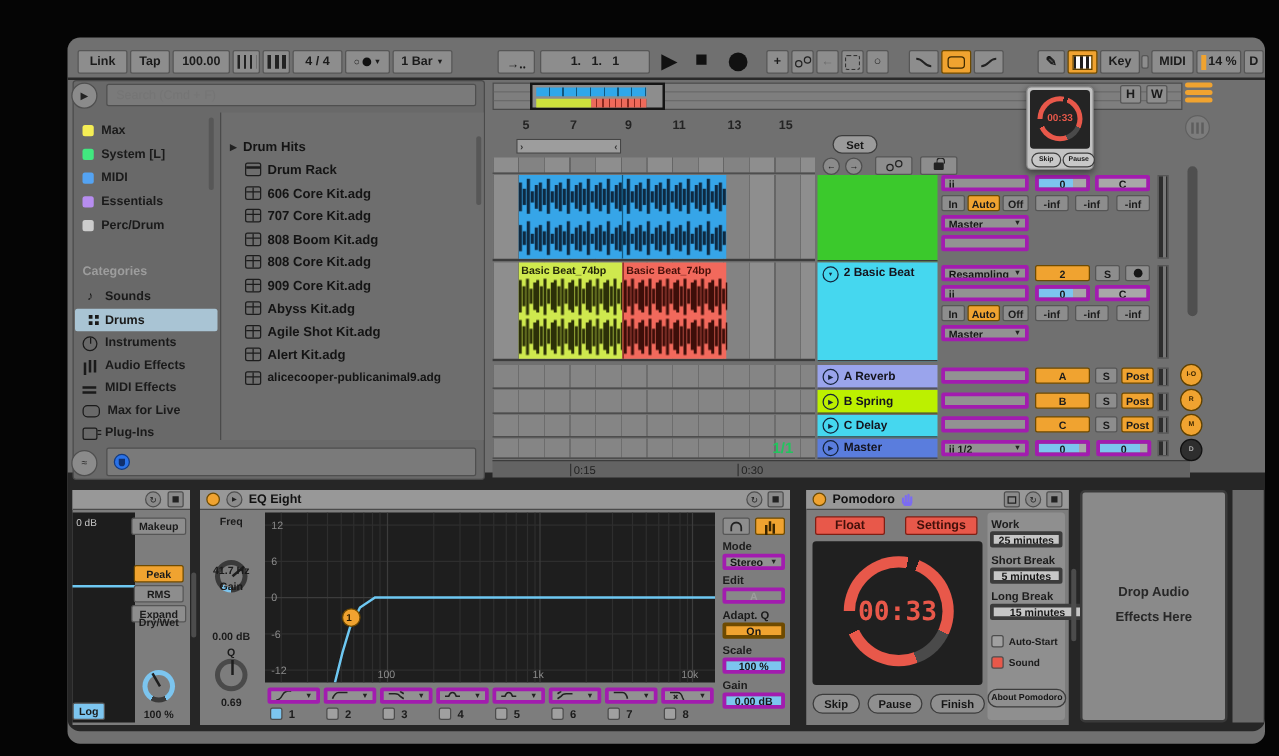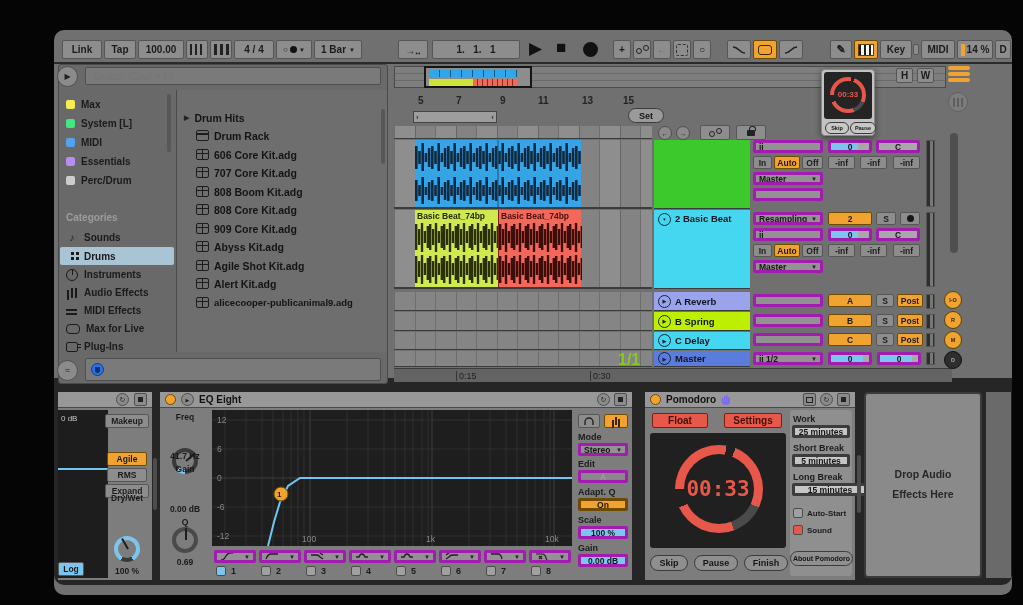--- a/index.html
+++ b/index.html
@@ -319,21 +319,21 @@
     <span class="abs" style="left:144px;top:2px;">11</span>
     <span class="abs" style="left:188px;top:2px;">13</span>
     <span class="abs" style="left:229px;top:2px;">15</span>
   </div>
 
   <div class="abs" style="left:413px;top:111px;width:84px;height:12px;background:#9d9d9d;border:1px solid #454545;display:flex;align-items:center;justify-content:space-between;padding:0 2px;box-sizing:border-box;font-size:8px;color:#333;font-weight:700;">
     <span>›</span>
     <span>‹</span>
   </div>
 
-  <div class="abs pill" style="left:628px;top:108px;width:36px;height:15px;">
+  <div class="abs pill" style="left:666px;top:108px;width:36px;height:15px;">
       <span>Set</span>
     </div>
   <div class="abs ticon" style="left:658px;top:126px;width:14px;height:14px;">
       <span style="font-size:7px;">←</span>
     </div>
   <div class="abs ticon" style="left:676px;top:126px;width:14px;height:14px;">
       <span style="font-size:7px;">→</span>
     </div>
   <div class="abs btn" style="left:700px;top:125px;width:30px;height:15px;">
       <span class="node-icon"></span>
@@ -413,21 +413,21 @@
           </pattern>
         </defs>
       <rect width="83" height="64" fill="url(#wfr)"></rect>
     </svg>
   </div>
 
   <div class="abs retlane" style="left:394px;top:292px;width:258px;height:19px;"></div>
   <div class="abs retlane" style="left:394px;top:312px;width:258px;height:19px;"></div>
   <div class="abs retlane" style="left:394px;top:332px;width:258px;height:18px;"></div>
   <div class="abs retlane" style="left:394px;top:351px;width:258px;height:16px;"></div>
-  <div class="abs" style="left:618px;top:351px;font-size:16px;font-weight:700;color:#84cc16;">1/1</div>
+  <div class="abs" style="left:618px;top:351px;font-size:12px;font-weight:700;color:#22c55e;">1/1</div>
 
   <div class="abs" style="left:394px;top:368px;width:558px;height:14px;background:#636363;border-top:1px solid #3c3c3c;">
     <span class="abs" style="left:62px;top:2px;font-size:9px;color:#222;border-left:1px solid #333;padding-left:2px;">0:15</span>
     <span class="abs" style="left:196px;top:2px;font-size:9px;color:#222;border-left:1px solid #333;padding-left:2px;">0:30</span>
   </div>
 
   <div class="abs hdr" style="left: 654px; top: 140px; width: 96px; height: 69px; background-color: rgb(59, 201, 44);"></div>
   <div class="abs hdr" style="left: 654px; top: 210px; width: 96px; height: 79px; align-items: flex-start; padding-top: 3px; background-color: rgb(69, 215, 239);">
     <span class="pcirc">
         <span style="font-size:4.5px;">▼</span>
@@ -609,21 +609,21 @@
     <span style="position:absolute;left:3px;top:4px;font-size:8px;color:#c9c9c9;">0 dB</span>
     <i style="position:absolute;left:0;right:0;top:58px;height:2px;background:#6ec8f2;"></i>
   </div>
   <div class="abs btn sm" style="left:58px;top:562px;width:26px;height:14px;background:#7cc5ef;">
       <span>Log</span>
     </div>
   <div class="abs btn sm" style="left:105px;top:414px;width:44px;height:14px;">
       <span>Makeup</span>
     </div>
   <div class="abs btn sm orange" style="left:107px;top:452px;width:40px;height:14px;">
-      <span>Agile</span>
+      <span>Peak</span>
     </div>
   <div class="abs btn sm" style="left:107px;top:468px;width:40px;height:14px;">
       <span>RMS</span>
     </div>
   <div class="abs btn sm" style="left:105px;top:484px;width:44px;height:14px;">
       <span>Expand</span>
     </div>
   <div class="abs kcap" style="left:104px;top:493px;width:46px;">Dry/Wet</div>
   <div class="abs knob" style="left:114px;top:536px;width:26px;height:26px;background:conic-gradient(from 210deg,#7cc5ef 0 300deg,#3a3a3a 300deg);">
     <span class="inner"></span>

